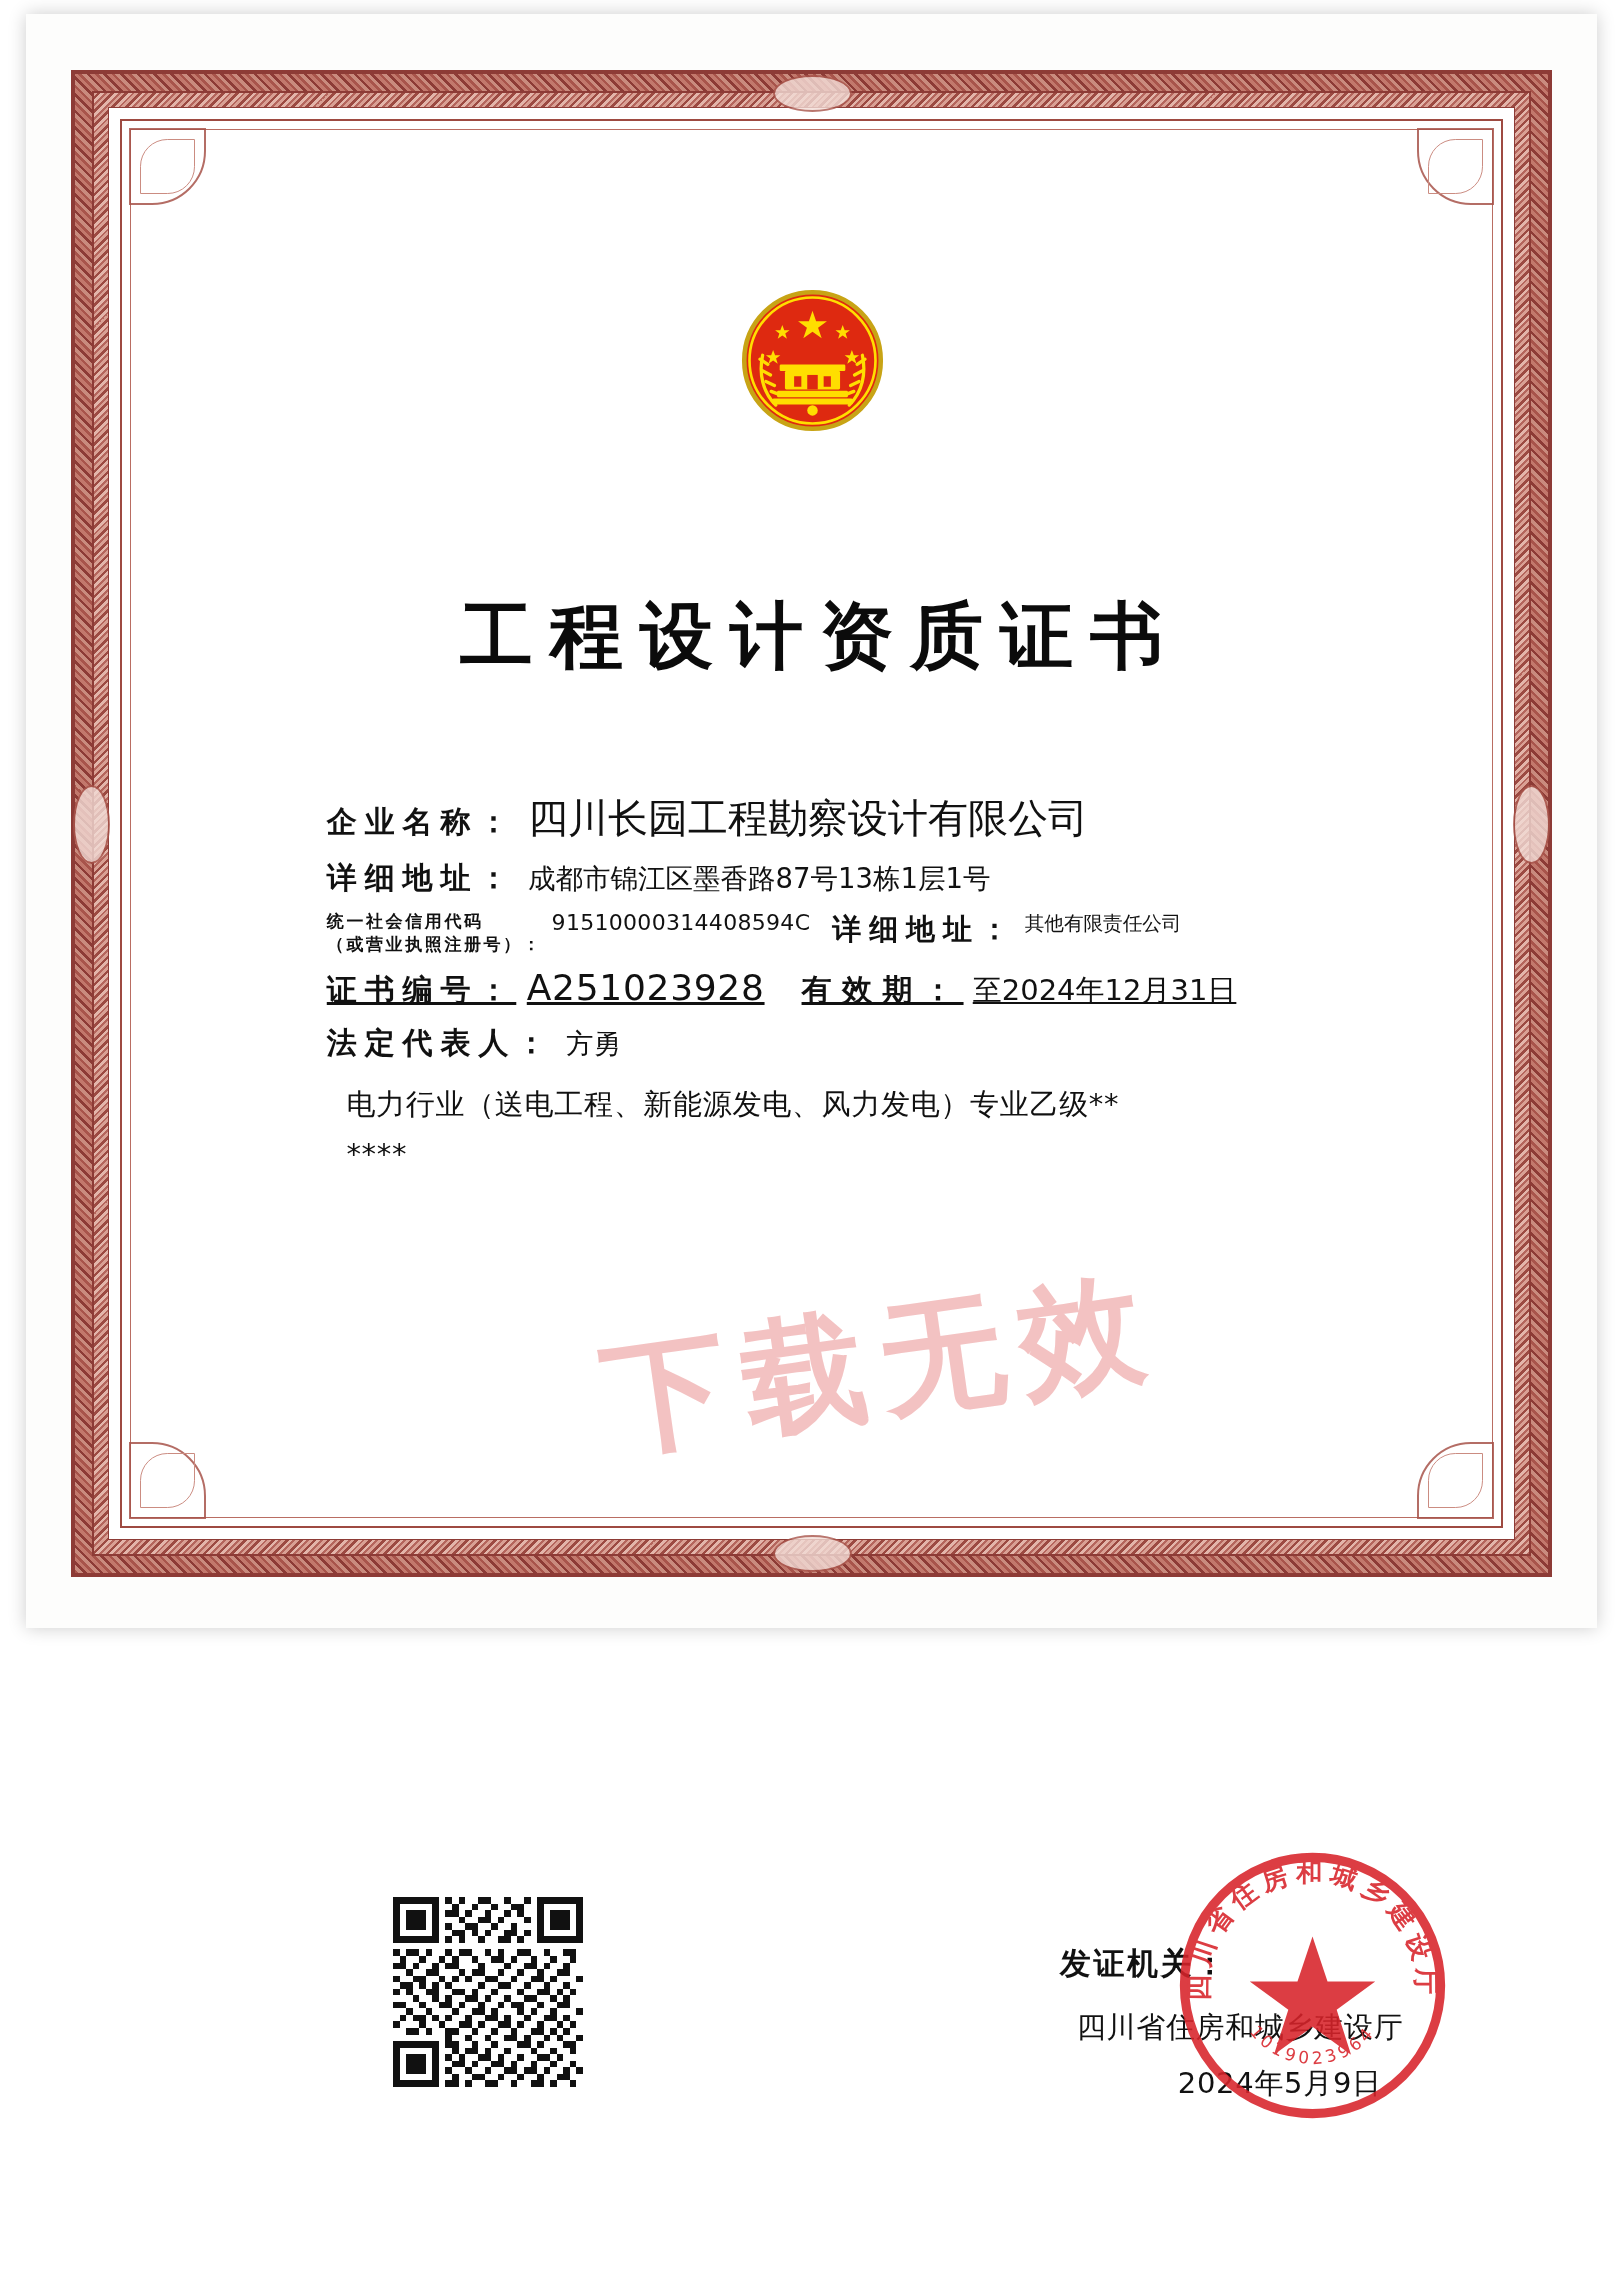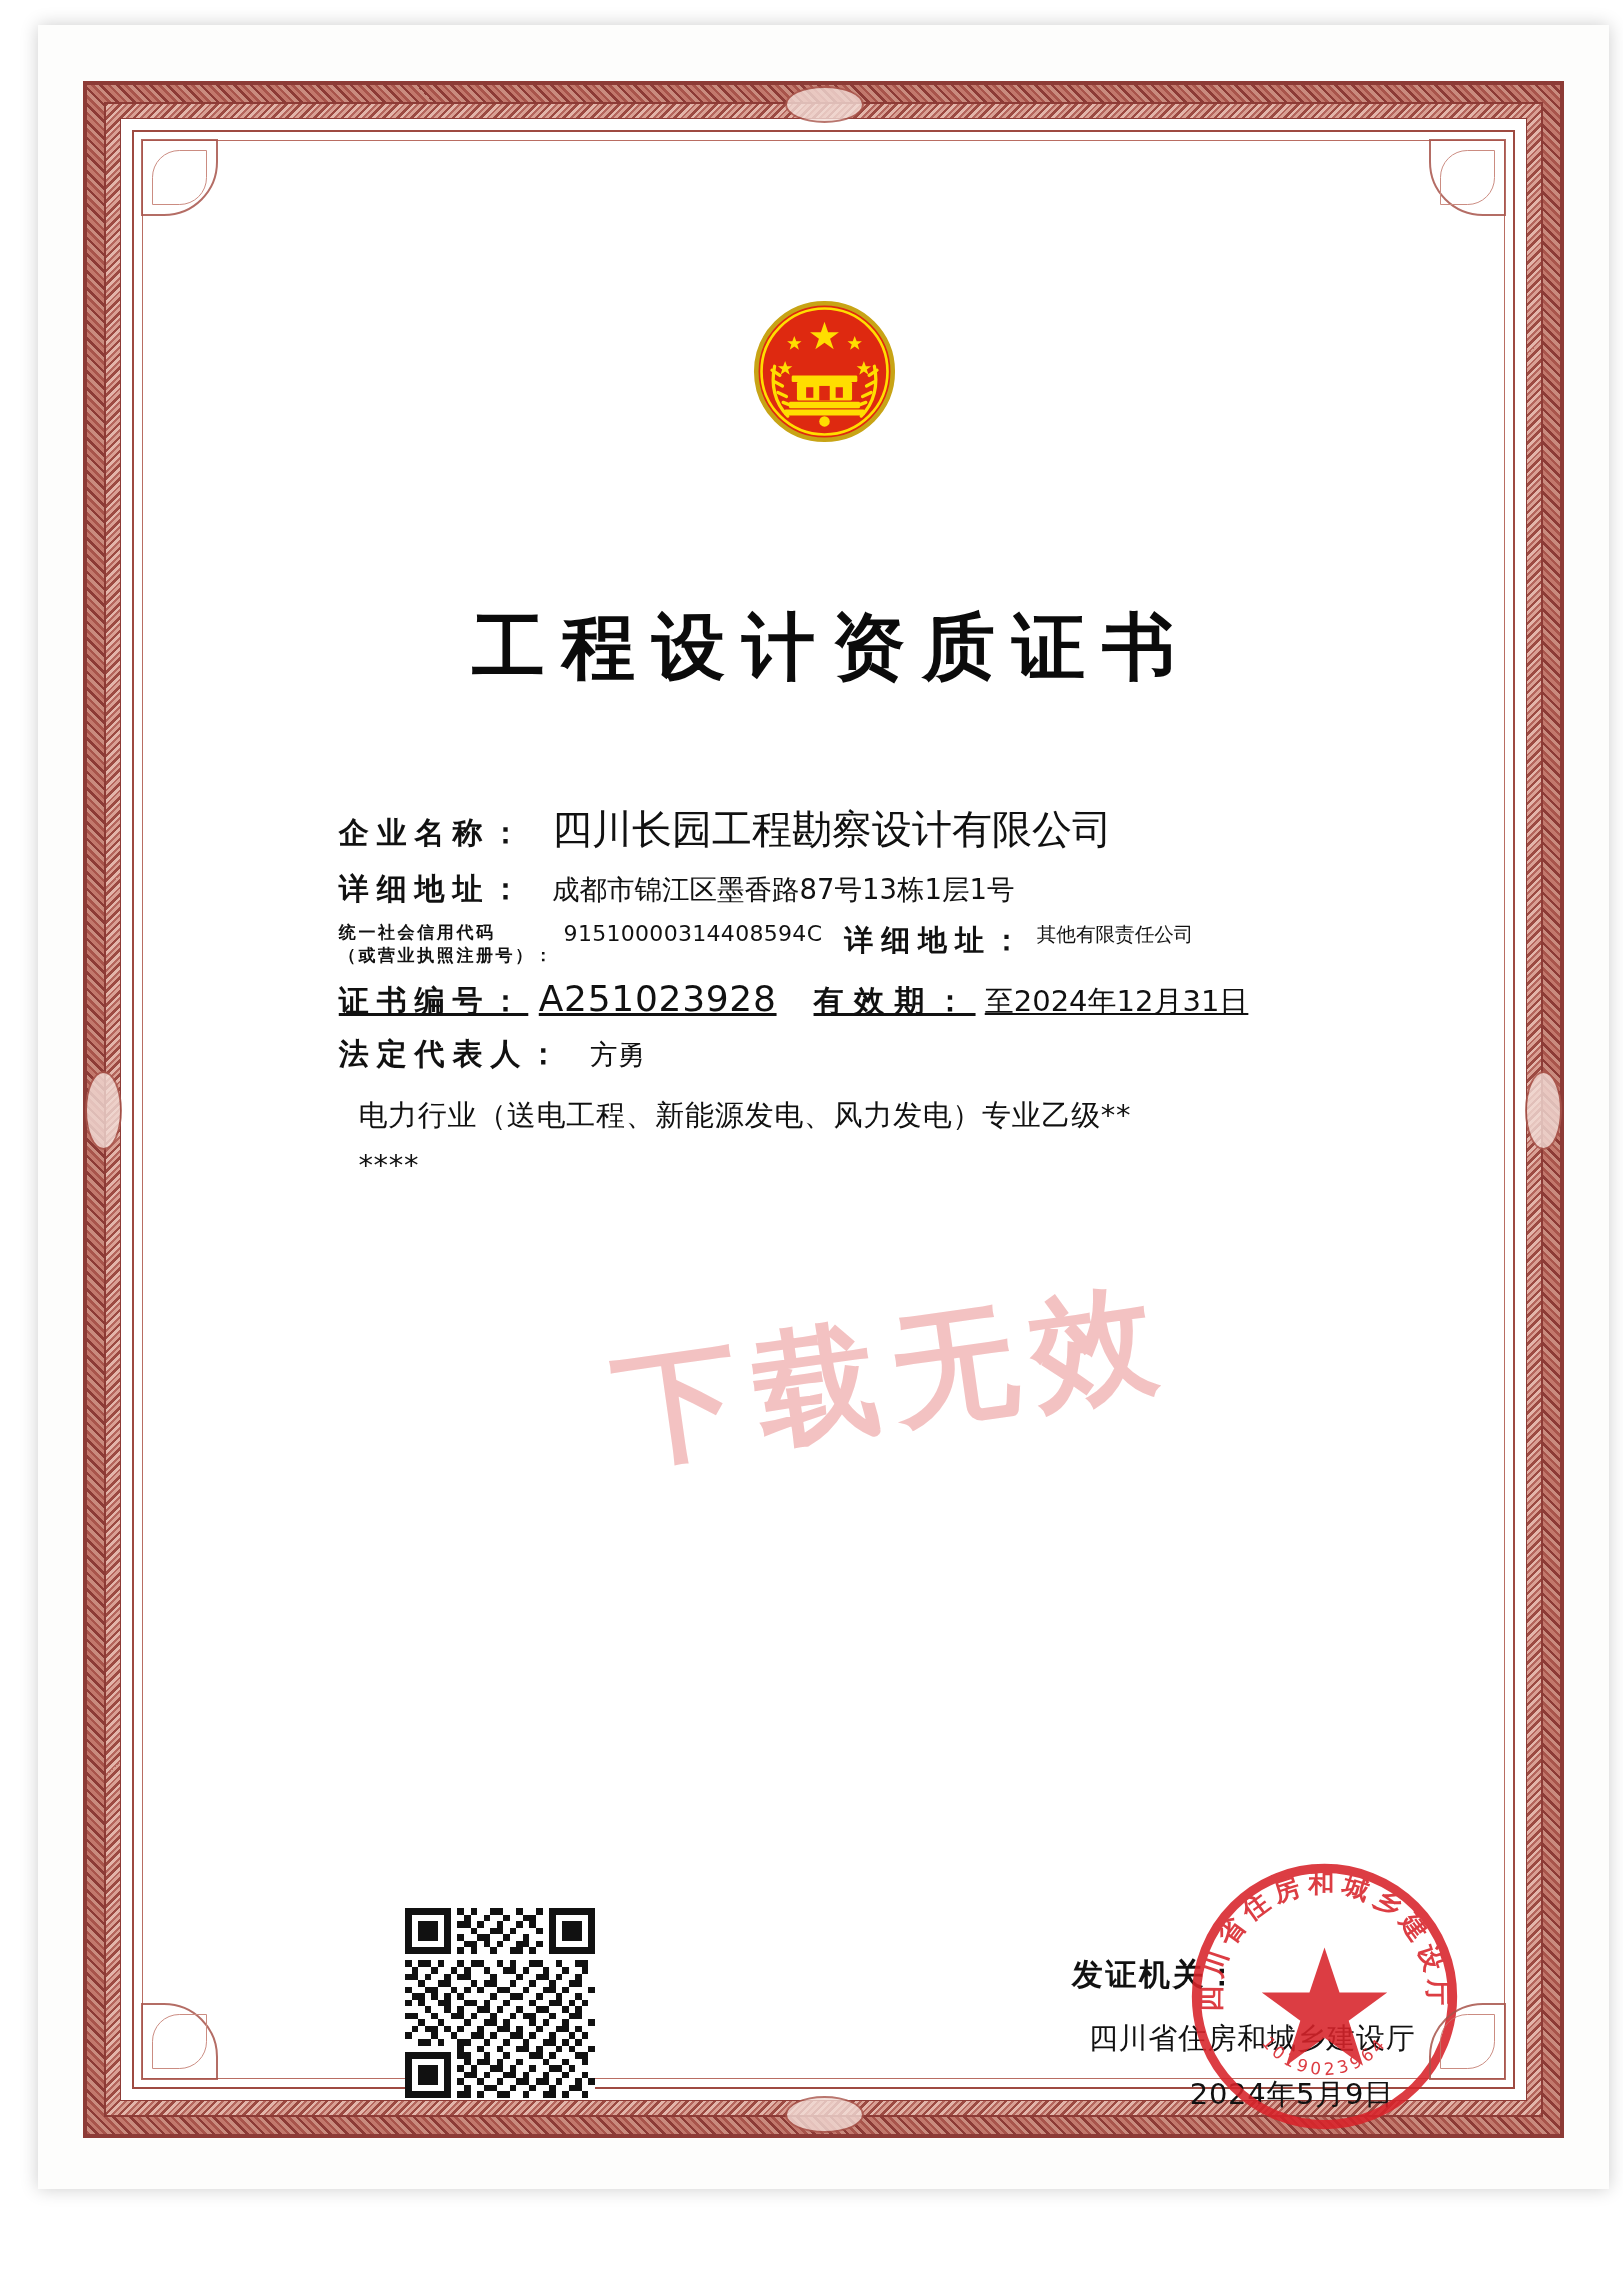--- a/index.html
+++ b/index.html
@@ -18,26 +18,25 @@
   .page {
     position: relative;
     width: 1623px;
     height: 2295px;
     background: #ffffff;
     box-sizing: border-box;
   }
   .paper {
     position: absolute;
     left: 26px;
-    top: 25px;
+    top: 14px;
     width: 1571px;
-    height: 2164px;
+    height: 1614px;
     background: #fdfdfc;
     box-shadow: 0 0 17px rgba(0,0,0,0.20);
-    margin-left: 12px;
   }
 
   
   .frame-outer {
     position: absolute;
     left: 45px;
     top: 56px;
     right: 45px;
     bottom: 51px;
     border: 4.6px solid #8d3b36;
@@ -151,21 +150,20 @@
     position: absolute;
     left: 196px;
     top: 661px;
     width: 1244px;
     color: #111;
   }
   .row {
     display: flex;
     align-items: baseline;
     margin-bottom: 11.8px;
-    gap: 12px;
   }
   .lab {
     font-size: 30px;
     font-weight: bold;
     letter-spacing: 7.9px;
     white-space: nowrap;
   }
   .val {
     font-size: 27.5px;
     margin-left: 11.8px;

